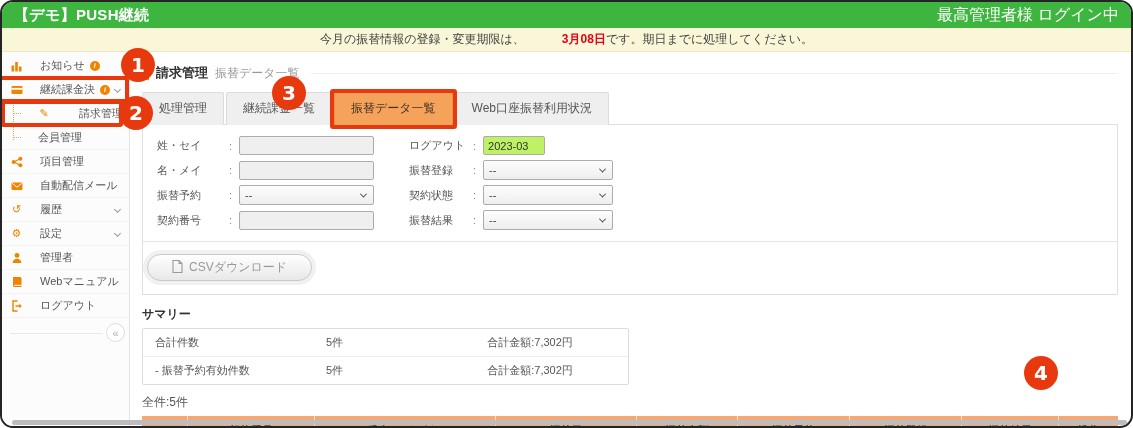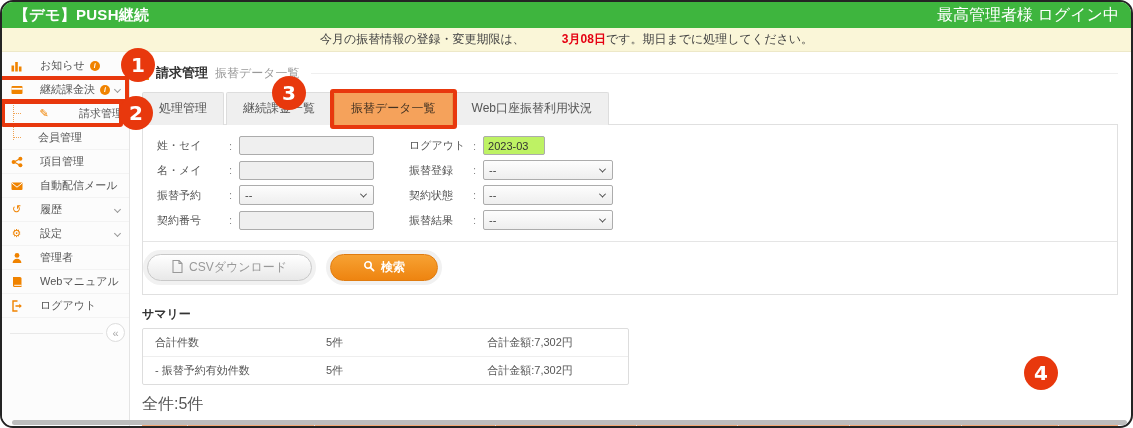--- a/index.html
+++ b/index.html
@@ -99,40 +99,40 @@
     background:linear-gradient(#FDFDFD,#EEE); font-size:11px; color:#444;
     display:flex; align-items:center; padding:0 5px; cursor:pointer;
   }
   .f-select.r { width:130px; }
   .sel-value { flex:1; }
   .sel-arrow {
     width:5px; height:5px; border-right:1.6px solid #444; border-bottom:1.6px solid #444;
     transform:rotate(45deg) translate(-1px,-1px); flex:none; margin-right:2px;
   }
   .panel-footer {
-    border-top:1px solid #E5E5E5; padding:8px 0 9px; display:flex; justify-content:flex-start; gap:10px; background:#fff;
+    border-top:1px solid #E5E5E5; padding:8px 0 9px; display:flex; justify-content:space-between; gap:10px; background:#fff;
   }
   .pill-wrap { background:#F1F1F1; border-radius:18px; padding:4px; }
   .btn-csv {
     display:flex; align-items:center; gap:6px; background:linear-gradient(#FFF,#E8E8E8);
     border:1px solid #C8C8C8; color:#999; font-size:12px; padding:4px 24px; border-radius:14px; cursor:pointer;
     font-family:inherit;
   }
   .btn-search {
     display:flex; align-items:center; gap:6px; background:linear-gradient(#F7A233,#EE8410);
     border:1px solid #E07C10; color:#fff; font-weight:bold; font-size:12px; padding:4px 32px;
     border-radius:14px; cursor:pointer; font-family:inherit;
   }
   
   .summary-title { margin-top:11px; font-size:12px; font-weight:bold; color:#333; }
   .summary-box { margin-top:5px; width:487px; border:1px solid #DDD; border-radius:2px; background:#fff; }
   .summary-row { display:grid; grid-template-columns:1fr 118px 172px; padding:6px 12px; font-size:11px; color:#555; align-items:center; }
   .summary-row + .summary-row { border-top:1px solid #EEE; }
   .summary-amount { text-align:center; }
-  .total-label { margin-top:9px; font-size:16px; color:#555; }
+  .total-label { margin-top:9px; font-size:12px; color:#555; }
   
   .grid-table { width:100%; border-collapse:collapse; margin-top:5px; table-layout:fixed; }
   .grid-table th {
     background:var(--table_header,#F5A874); color:#4D4D4D; font-size:11px; font-weight:bold;
     padding:7px 2px; text-align:center; border-right:1px solid rgba(255,255,255,.65);
   }
   .grid-table th:last-child { border-right:none; }
   
   .hscroll {
     position:absolute; left:10px; right:4px; bottom:1px; height:5px; background:#BDBDBD;
@@ -350,29 +350,20 @@
             </div>
           </div>
         <div class="panel-footer">
           <span class="pill-wrap">
             <button class="btn-csv">
               <span class="btn-ic"><svg width="11" height="13" viewBox="0 0 11 13">
                     <path d="M1 .5h6l3 3v9H1z" fill="none" stroke="#999" stroke-width="1.1"></path>
                     <path d="M7 .5v3h3" fill="none" stroke="#999" stroke-width="1.1"></path>
                   </svg></span>
               <span>CSVダウンロード</span>
-            </button>
-          </span>
-          <span class="pill-wrap">
-            <button class="btn-search">
-              <span class="btn-ic"><svg width="12" height="12" viewBox="0 0 12 12">
-                    <circle cx="5" cy="5" r="3.2" fill="none" stroke="#fff" stroke-width="1.6"></circle>
-                    <line x1="7.6" y1="7.6" x2="10.6" y2="10.6" stroke="#fff" stroke-width="1.8" stroke-linecap="round"></line>
-                  </svg></span>
-              <span>検索</span>
             </button>
           </span>
         </div>
       </div>
 
       <div class="summary-title">サマリー</div>
       <div class="summary-box" id="summary-box">
           <div class="summary-row">
             <span class="summary-label">合計件数</span>
             <span class="summary-count">5件</span>

